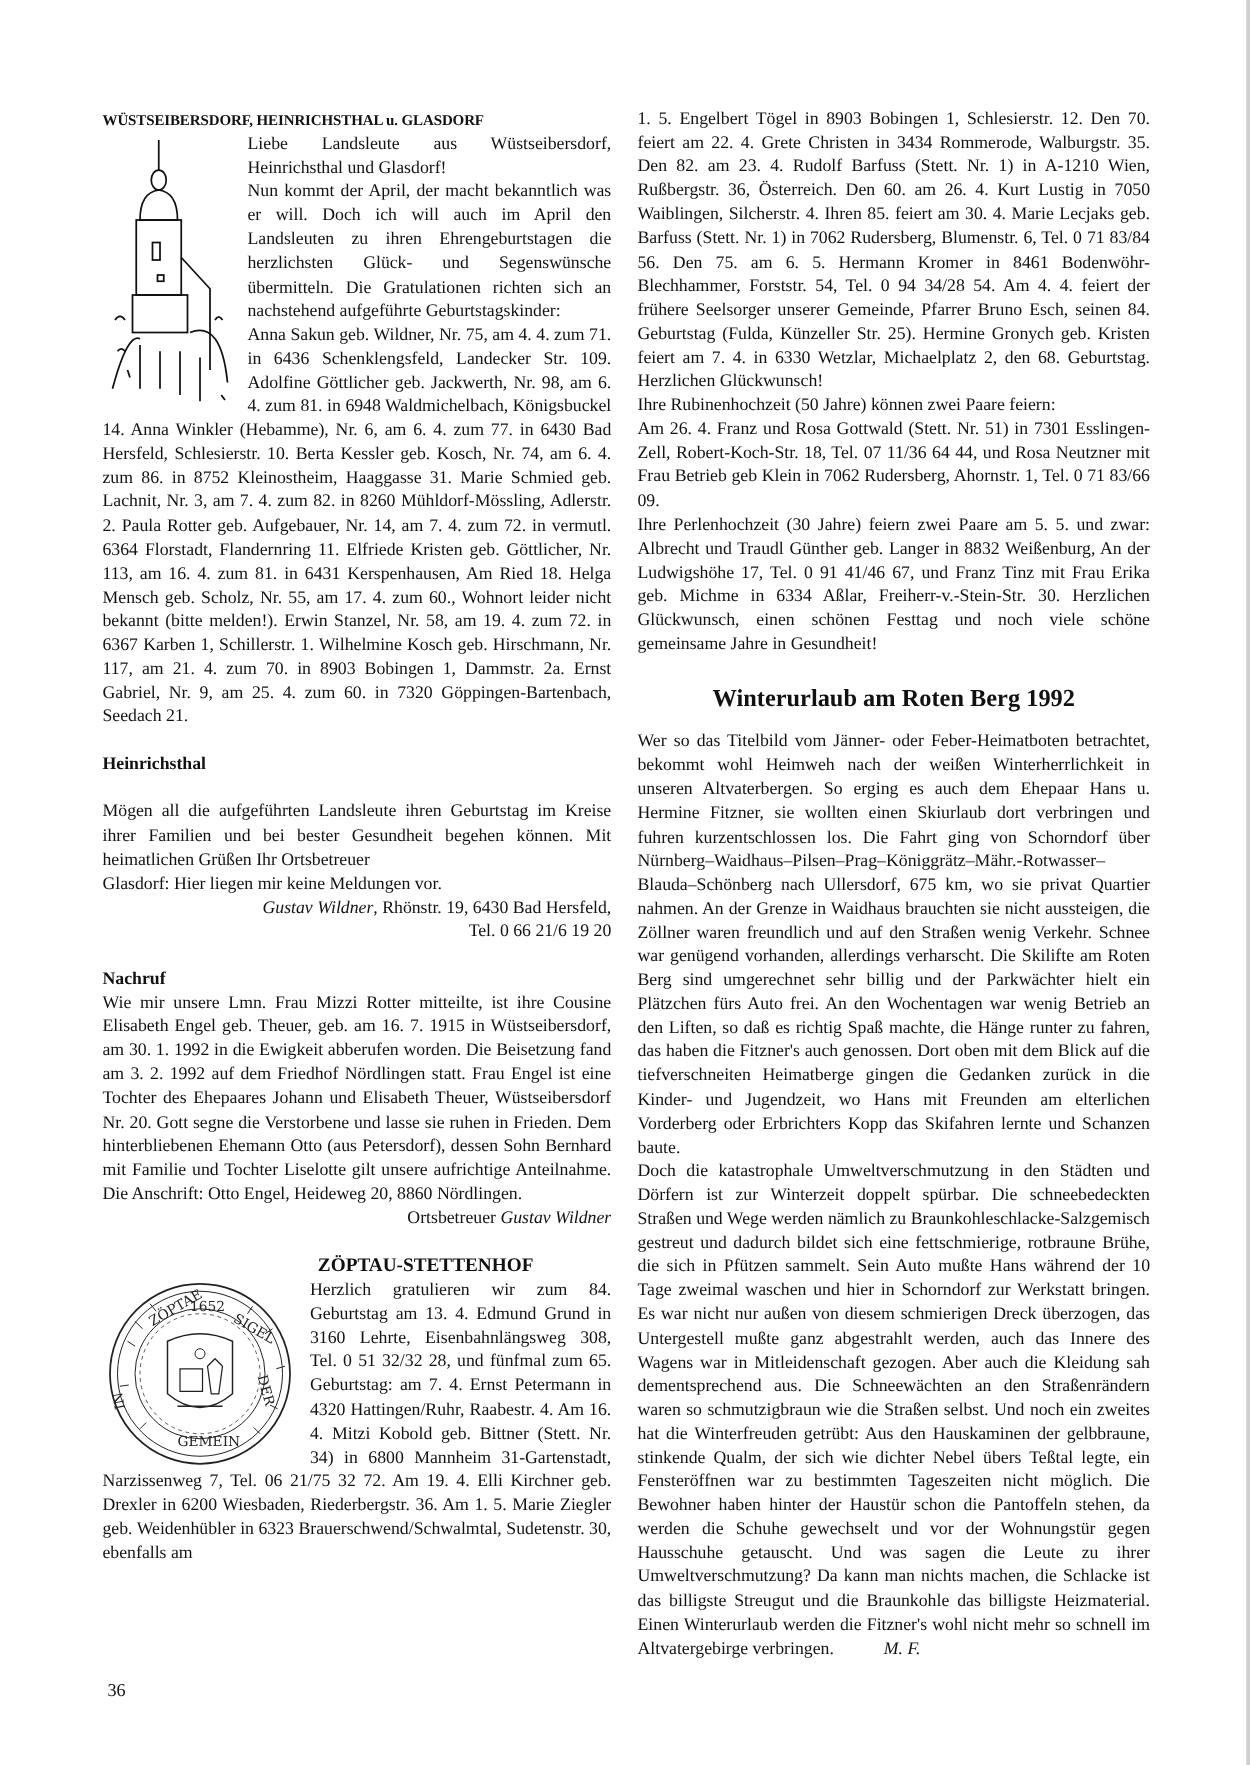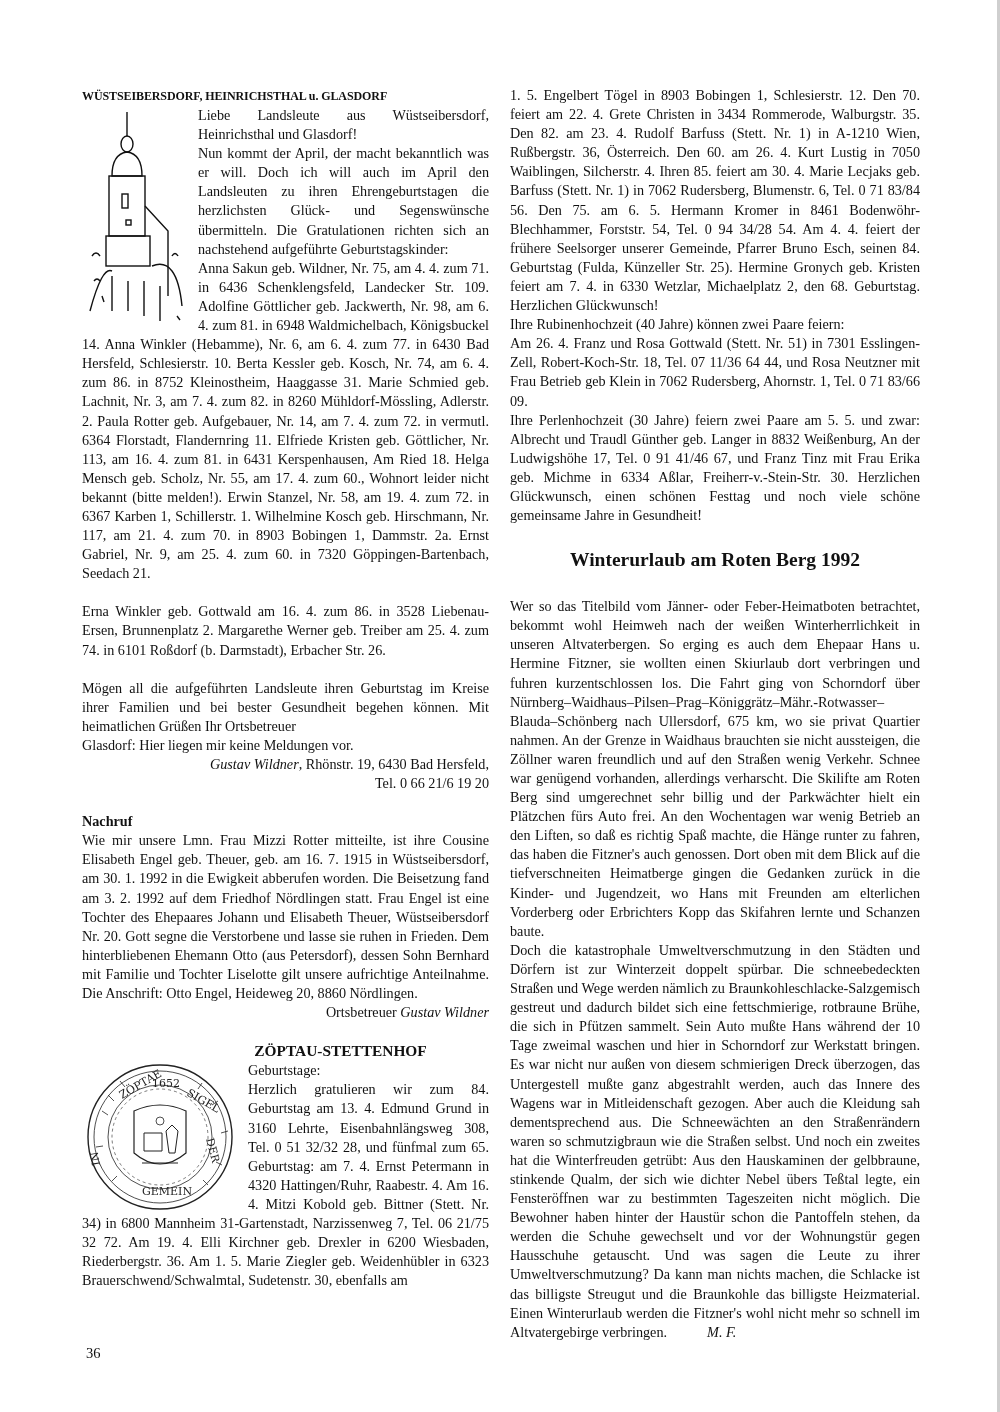--- a/index.html
+++ b/index.html
@@ -11,21 +11,21 @@
   .col-right { left: 510px; width: 410px; }
   p { margin: 0; }
   b { font-weight: normal; }
   .h1 { font-weight: bold; font-size: 12px; line-height: 20px; letter-spacing: -0.1px; text-align: left; white-space: nowrap; }
   .sub { font-weight: bold; text-align: left; }
   .gap { height: 19px; }
   .right { text-align: right; }
   .float-church { float: left; width: 110px; height: 222px; margin: 0 6px 0 0; }
   .float-seal { float: left; width: 160px; height: 150px; margin: 0 6px 0 0; }
   .center-h { text-align: center; font-weight: bold; font-size: 15.4px; line-height: 20px; }
-  .h-big { text-align: center; font-weight: bold; font-size: 19.5px; line-height: 26px; margin: 0 0 24px 0; }
+  .h-big { text-align: center; font-weight: bold; font-size: 19.5px; line-height: 26px; margin: 0 0 11px 0; }
   .pageno { position: absolute; left: 86px; top: 1345px; font-size: 14.5px; }
   .pad-right { display: inline-block; width: 40px; }
 </style>
 </head>
 <body>
 
 <div class="edge"></div>
 
 <div class="col col-left">
   <div class="h1">WÜSTSEIBERSDORF, HEINRICHSTHAL u. GLASDORF</div>
@@ -46,23 +46,21 @@
     </g>
   </svg>
 
   <p>Liebe Landsleute aus Wüstseibersdorf, Heinrichsthal und Glasdorf!</p>
   <p>Nun kommt der April, der macht bekanntlich was er will. Doch ich will auch im April den Landsleuten zu ihren Ehrengeburtstagen die herzlichsten Glück- und Segenswünsche übermitteln. Die Gratulationen richten sich an nachstehend aufgeführte Geburtstagskinder:</p>
   <p>
     <b>Anna Sakun</b><span> geb. Wildner, Nr. 75, am 4. 4. zum 71. in 6436 Schenklengsfeld, Landecker Str. 109. </span><b>Adolfine Göttlicher</b><span> geb. Jackwerth, Nr. 98, am 6. 4. zum 81. in 6948 Waldmichelbach, Königsbuckel 14. </span><b>Anna Winkler</b><span> (Hebamme), Nr. 6, am 6. 4. zum 77. in 6430 Bad Hersfeld, Schlesierstr. 10. </span><b>Berta Kessler</b><span> geb. Kosch, Nr. 74, am 6. 4. zum 86. in 8752 Kleinostheim, Haaggasse 31. </span><b>Marie Schmied</b><span> geb. Lachnit, Nr. 3, am 7. 4. zum 82. in 8260 Mühldorf-Mössling, Adlerstr. 2. </span><b>Paula Rotter</b><span> geb. Aufgebauer, Nr. 14, am 7. 4. zum 72. in vermutl. 6364 Florstadt, Flandernring 11. </span><b>Elfriede Kristen</b><span> geb. Göttlicher, Nr. 113, am 16. 4. zum 81. in 6431 Kerspenhausen, Am Ried 18. </span><b>Helga Mensch</b><span> geb. Scholz, Nr. 55, am 17. 4. zum 60., Wohnort leider nicht bekannt (bitte melden!). </span><b>Erwin Stanzel,</b><span> Nr. 58, am 19. 4. zum 72. in 6367 Karben 1, Schillerstr. 1. </span><b>Wilhelmine Kosch</b><span> geb. Hirschmann, Nr. 117, am 21. 4. zum 70. in 8903 Bobingen 1, Dammstr. 2a. </span><b>Ernst Gabriel,</b><span> Nr. 9, am 25. 4. zum 60. in 7320 Göppingen-Bartenbach, Seedach 21.</span>
   </p>
 
   <div class="gap"></div>
-  <p>
-    <b>Erna Winkler</b><span> geb. Gottwald am 16. 4. zum 86. in 3528 Liebenau-Ersen, Brunnenplatz 2. </span><b>Margarethe Werner</b><span> geb. Treiber am 25. 4. zum 74. in 6101 Roßdorf (b. Darmstadt), Erbacher Str. 26.</span>
-  </p>
+  <p class="sub">Heinrichsthal</p>
 
   <div class="gap"></div>
   <p>Mögen all die aufgeführten Landsleute ihren Geburtstag im Kreise ihrer Familien und bei bester Gesundheit begehen können. Mit heimatlichen Grüßen Ihr Ortsbetreuer</p>
   <p><b>Glasdorf:</b><span> Hier liegen mir keine Meldungen vor.</span></p>
   <p class="right"><i>Gustav Wildner</i><span>, Rhönstr. 19, 6430 Bad Hersfeld,</span></p>
   <p class="right">Tel. 0 66 21/6 19 20</p>
 
   <div class="gap"></div>
   <p class="sub">Nachruf</p>
   <p><span>Wie mir unsere Lmn. Frau Mizzi Rotter mitteilte, ist ihre Cousine </span><b>Elisabeth Engel</b><span> geb. Theuer, geb. am 16. 7. 1915 in Wüstseibersdorf, am 30. 1. 1992 in die Ewigkeit abberufen worden. Die Beisetzung fand am 3. 2. 1992 auf dem Friedhof Nördlingen statt. Frau Engel ist eine Tochter des Ehepaares Johann und Elisabeth Theuer, Wüstseibersdorf Nr. 20. Gott segne die Verstorbene und lasse sie ruhen in Frieden. Dem hinterbliebenen Ehemann Otto (aus Petersdorf), dessen Sohn Bernhard mit Familie und Tochter Liselotte gilt unsere aufrichtige Anteilnahme. Die Anschrift: Otto Engel, Heideweg 20, 8860 Nördlingen.</span></p>
@@ -88,28 +86,27 @@
       <text x="104" y="34" transform="rotate(30 104 34)">SIGEL</text>
       <text x="124" y="78" transform="rotate(75 124 78)">DER</text>
       <text x="60" y="134">GEMEIN</text>
       <text x="18" y="104" transform="rotate(-100 18 104)">IN</text>
     </g>
     <g stroke="#222" stroke-width="0.8">
       <path d="M20 50 l6 4 M26 34 l6 6 M38 20 l5 6 M120 22 l-4 6 M136 40 l-6 4 M146 70 l-7 2 M140 104 l-6 -3 M126 124 l-5 -5 M30 120 l5 -5 M14 86 l7 -1"></path>
     </g>
   </svg>
 
-  <p>Geburtstage:</p>
   <p><span>Herzlich gratulieren wir zum 84. Geburtstag am 13. 4. </span><b>Edmund Grund</b><span> in 3160 Lehrte, Eisenbahnlängsweg 308, Tel. 0 51 32/32 28, und fünfmal zum 65. Geburtstag: am 7. 4. </span><b>Ernst Petermann</b><span> in 4320 Hattingen/Ruhr, Raabestr. 4. Am 16. 4. </span><b>Mitzi Kobold</b><span> geb. Bittner (Stett. Nr. 34) in 6800 Mannheim 31-Gartenstadt, Narzissenweg 7, Tel. 06 21/75 32 72. Am 19. 4. </span><b>Elli Kirchner</b><span> geb. Drexler in 6200 Wiesbaden, Riederbergstr. 36. Am 1. 5. </span><b>Marie Ziegler</b><span> geb. Weidenhübler in 6323 Brauerschwend/Schwalmtal, Sudetenstr. 30, ebenfalls am</span></p>
 </div>
 
 <div class="col col-right">
   <p><span>1. 5. </span><b>Engelbert Tögel</b><span> in 8903 Bobingen 1, Schlesierstr. 12. Den 70. feiert am 22. 4. </span><b>Grete Christen</b><span> in 3434 Rommerode, Walburgstr. 35. Den 82. am 23. 4. </span><b>Rudolf Barfuss</b><span> (Stett. Nr. 1) in A-1210 Wien, Rußbergstr. 36, Österreich. Den 60. am 26. 4. </span><b>Kurt Lustig</b><span> in 7050 Waiblingen, Silcherstr. 4. Ihren 85. feiert am 30. 4. </span><b>Marie Lecjaks</b><span> geb. Barfuss (Stett. Nr. 1) in 7062 Rudersberg, Blumenstr. 6, Tel. 0 71 83/84 56. Den 75. am 6. 5. </span><b>Hermann Kromer</b><span> in 8461 Bodenwöhr-Blechhammer, Forststr. 54, Tel. 0 94 34/28 54. Am 4. 4. feiert der frühere Seelsorger unserer Gemeinde, Pfarrer </span><b>Bruno Esch,</b><span> seinen 84. Geburtstag (Fulda, Künzeller Str. 25). </span><b>Hermine Gronych</b><span> geb. Kristen feiert am 7. 4. in 6330 Wetzlar, Michaelplatz 2, den 68. Geburtstag. Herzlichen Glückwunsch!</span></p>
 
-  <p><span>Ihre </span><b>Rubinenhochzeit</b><span> (40 Jahre) können zwei Paare feiern:</span></p>
+  <p><span>Ihre </span><b>Rubinenhochzeit</b><span> (50 Jahre) können zwei Paare feiern:</span></p>
   <p><span>Am 26. 4. </span><b>Franz</b><span> und </span><b>Rosa Gottwald</b><span> (Stett. Nr. 51) in 7301 Esslingen-Zell, Robert-Koch-Str. 18, Tel. 07 11/36 64 44, und </span><b>Rosa Neutzner</b><span> mit Frau </span><b>Betrieb</b><span> geb Klein in 7062 Rudersberg, Ahornstr. 1, Tel. 0 71 83/66 09.</span></p>
   <p><span>Ihre </span><b>Perlenhochzeit</b><span> (30 Jahre) feiern zwei Paare am 5. 5. und zwar: </span><b>Albrecht</b><span> und </span><b>Traudl Günther</b><span> geb. Langer in 8832 Weißenburg, An der Ludwigshöhe 17, Tel. 0 91 41/46 67, und </span><b>Franz Tinz</b><span> mit Frau </span><b>Erika</b><span> geb. Michme in 6334 Aßlar, Freiherr-v.-Stein-Str. 30. Herzlichen Glückwunsch, einen schönen Festtag und noch viele schöne gemeinsame Jahre in Gesundheit!</span></p>
 
   <div style="height:22px;"></div>
   <div class="h-big">Winterurlaub am Roten Berg 1992</div>
   <p>Wer so das Titelbild vom Jänner- oder Feber-Heimatboten betrachtet, bekommt wohl Heimweh nach der weißen Winterherrlichkeit in unseren Altvaterbergen. So erging es auch dem Ehepaar Hans u. Hermine Fitzner, sie wollten einen Skiurlaub dort verbringen und fuhren kurzentschlossen los. Die Fahrt ging von Schorndorf über Nürnberg–Waidhaus–Pilsen–Prag–Königgrätz–Mähr.-Rotwasser–Blauda–Schönberg nach Ullersdorf, 675 km, wo sie privat Quartier nahmen. An der Grenze in Waidhaus brauchten sie nicht aussteigen, die Zöllner waren freundlich und auf den Straßen wenig Verkehr. Schnee war genügend vorhanden, allerdings verharscht. Die Skilifte am Roten Berg sind umgerechnet sehr billig und der Parkwächter hielt ein Plätzchen fürs Auto frei. An den Wochentagen war wenig Betrieb an den Liften, so daß es richtig Spaß machte, die Hänge runter zu fahren, das haben die Fitzner's auch genossen. Dort oben mit dem Blick auf die tiefverschneiten Heimatberge gingen die Gedanken zurück in die Kinder- und Jugendzeit, wo Hans mit Freunden am elterlichen Vorderberg oder Erbrichters Kopp das Skifahren lernte und Schanzen baute.</p>
   <p><span>Doch die katastrophale Umweltverschmutzung in den Städten und Dörfern ist zur Winterzeit doppelt spürbar. Die schneebedeckten Straßen und Wege werden nämlich zu Braunkohleschlacke-Salzgemisch gestreut und dadurch bildet sich eine fettschmierige, rotbraune Brühe, die sich in Pfützen sammelt. Sein Auto mußte Hans während der 10 Tage zweimal waschen und hier in Schorndorf zur Werkstatt bringen. Es war nicht nur außen von diesem schmierigen Dreck überzogen, das Untergestell mußte ganz abgestrahlt werden, auch das Innere des Wagens war in Mitleidenschaft gezogen. Aber auch die Kleidung sah dementsprechend aus. Die Schneewächten an den Straßenrändern waren so schmutzigbraun wie die Straßen selbst. Und noch ein zweites hat die Winterfreuden getrübt: Aus den Hauskaminen der gelbbraune, stinkende Qualm, der sich wie dichter Nebel übers Teßtal legte, ein Fensteröffnen war zu bestimmten Tageszeiten nicht möglich. Die Bewohner haben hinter der Haustür schon die Pantoffeln stehen, da werden die Schuhe gewechselt und vor der Wohnungstür gegen Hausschuhe getauscht. Und was sagen die Leute zu ihrer Umweltverschmutzung? Da kann man nichts machen, die Schlacke ist das billigste Streugut und die Braunkohle das billigste Heizmaterial. Einen Winterurlaub werden die Fitzner's wohl nicht mehr so schnell im Altvatergebirge verbringen.</span><span class="pad-right"></span><i>M. F.</i></p>
 </div>
 
 <div class="pageno">36</div>

